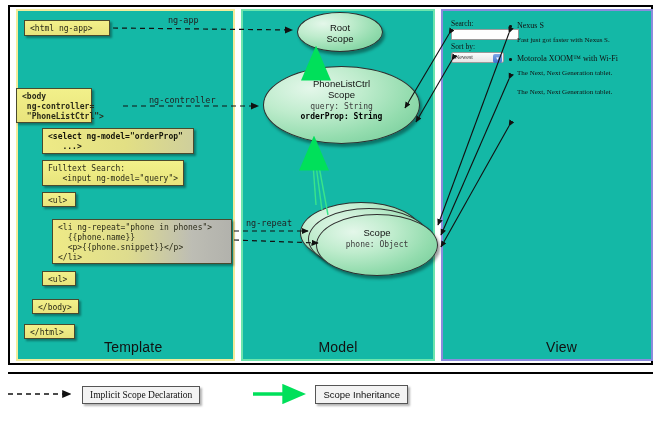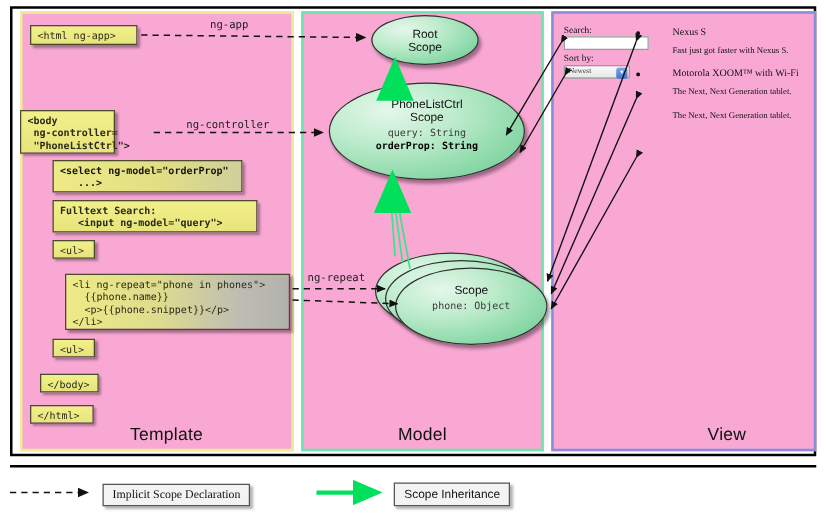--- a/index.html
+++ b/index.html
@@ -25,21 +25,21 @@
     width: 645px; height: 360px;
     border: 2px solid #000000;
     box-sizing: border-box;
     background: #ffffff;
   }
 
   
   .panel {
     position: absolute;
     box-sizing: border-box;
-    background: #f9a8d4;
+    background: #14b8a6;
     border-width: 2px;
     border-style: solid;
   }
   #panel-template {
     left: 16px; top: 9px;
     width: 219px; height: 352px;
     border-color: #f2ec9a;
   }
   #panel-model {
     left: 241px; top: 9px;
@@ -54,21 +54,21 @@
   .panel-label {
     position: absolute;
     bottom: 4px;
     left: 0; right: 0;
     text-align: center;
     font-size: 14px;
     color: #111111;
     letter-spacing: .2px;
   }
   #panel-template .panel-label { text-align: left; padding-left: 86px; }
-  #panel-view .panel-label { text-align: right; padding-right: 54px; margin-left: 13px; }
+  #panel-view .panel-label { text-align: right; padding-right: 74px; margin-left: 13px; }
 
   
   .codebox {
     position: absolute;
     box-sizing: border-box;
     border: 1px solid #4a4a2e;
     font-family: "DejaVu Sans Mono", monospace;
     font-size: 8px;
     line-height: 10px;
     color: #2a2a18;
@@ -151,21 +151,21 @@
     color: #ffffff;
     font-size: 5px;
     line-height: 9px;
     text-align: center;
   }
   #phone-list {
     position: absolute;
     left: 65px; top: 10px;
     width: 140px;
   }
-  .phone-item { margin-bottom: 9px; position: relative; padding-left: 21px; }
+  .phone-item { margin-bottom: 9px; position: relative; }
   .phone-name {
     font-family: "Liberation Serif", serif;
     font-size: 8px;
     color: #111111;
     line-height: 10px;
     padding-left: 9px;
   }
   .phone-name::before {
     content: "";
     position: absolute;
@@ -238,21 +238,21 @@
 
   <div class="codebox" style="left:24px; top:20px; width:86px; height:16px;">&lt;html ng-app&gt;</div>
 
   <div class="codebox" style="left:16px; top:88px; width:76px; height:35px;font-weight:bold;">&lt;body
  ng-controller=
  "PhoneListCtrl"&gt;</div>
 
   <div class="codebox grad2 bold" style="left:42px; top:128px; width:152px; height:26px;">&lt;select ng-model="orderProp"
    ...&gt;</div>
 
-  <div class="codebox" style="left:42px; top:160px; width:164px; height:26px;font-weight:bold;">Fulltext Search:
+  <div class="codebox" style="left:42px; top:160px; width:142px; height:26px;">Fulltext Search:
    &lt;input ng-model="query"&gt;</div>
 
   <div class="codebox" style="left:42px; top:192px; width:34px; height:15px;">&lt;ul&gt;</div>
 
   <div class="codebox grad" style="left:52px; top:219px; width:180px; height:45px;">&lt;li ng-repeat="phone in phones"&gt;
   {{phone.name}}
   &lt;p&gt;{{phone.snippet}}&lt;/p&gt;
 &lt;/li&gt;</div>
 
   <div class="codebox" style="left:42px; top:271px; width:34px; height:15px;">&lt;ul&gt;</div>

